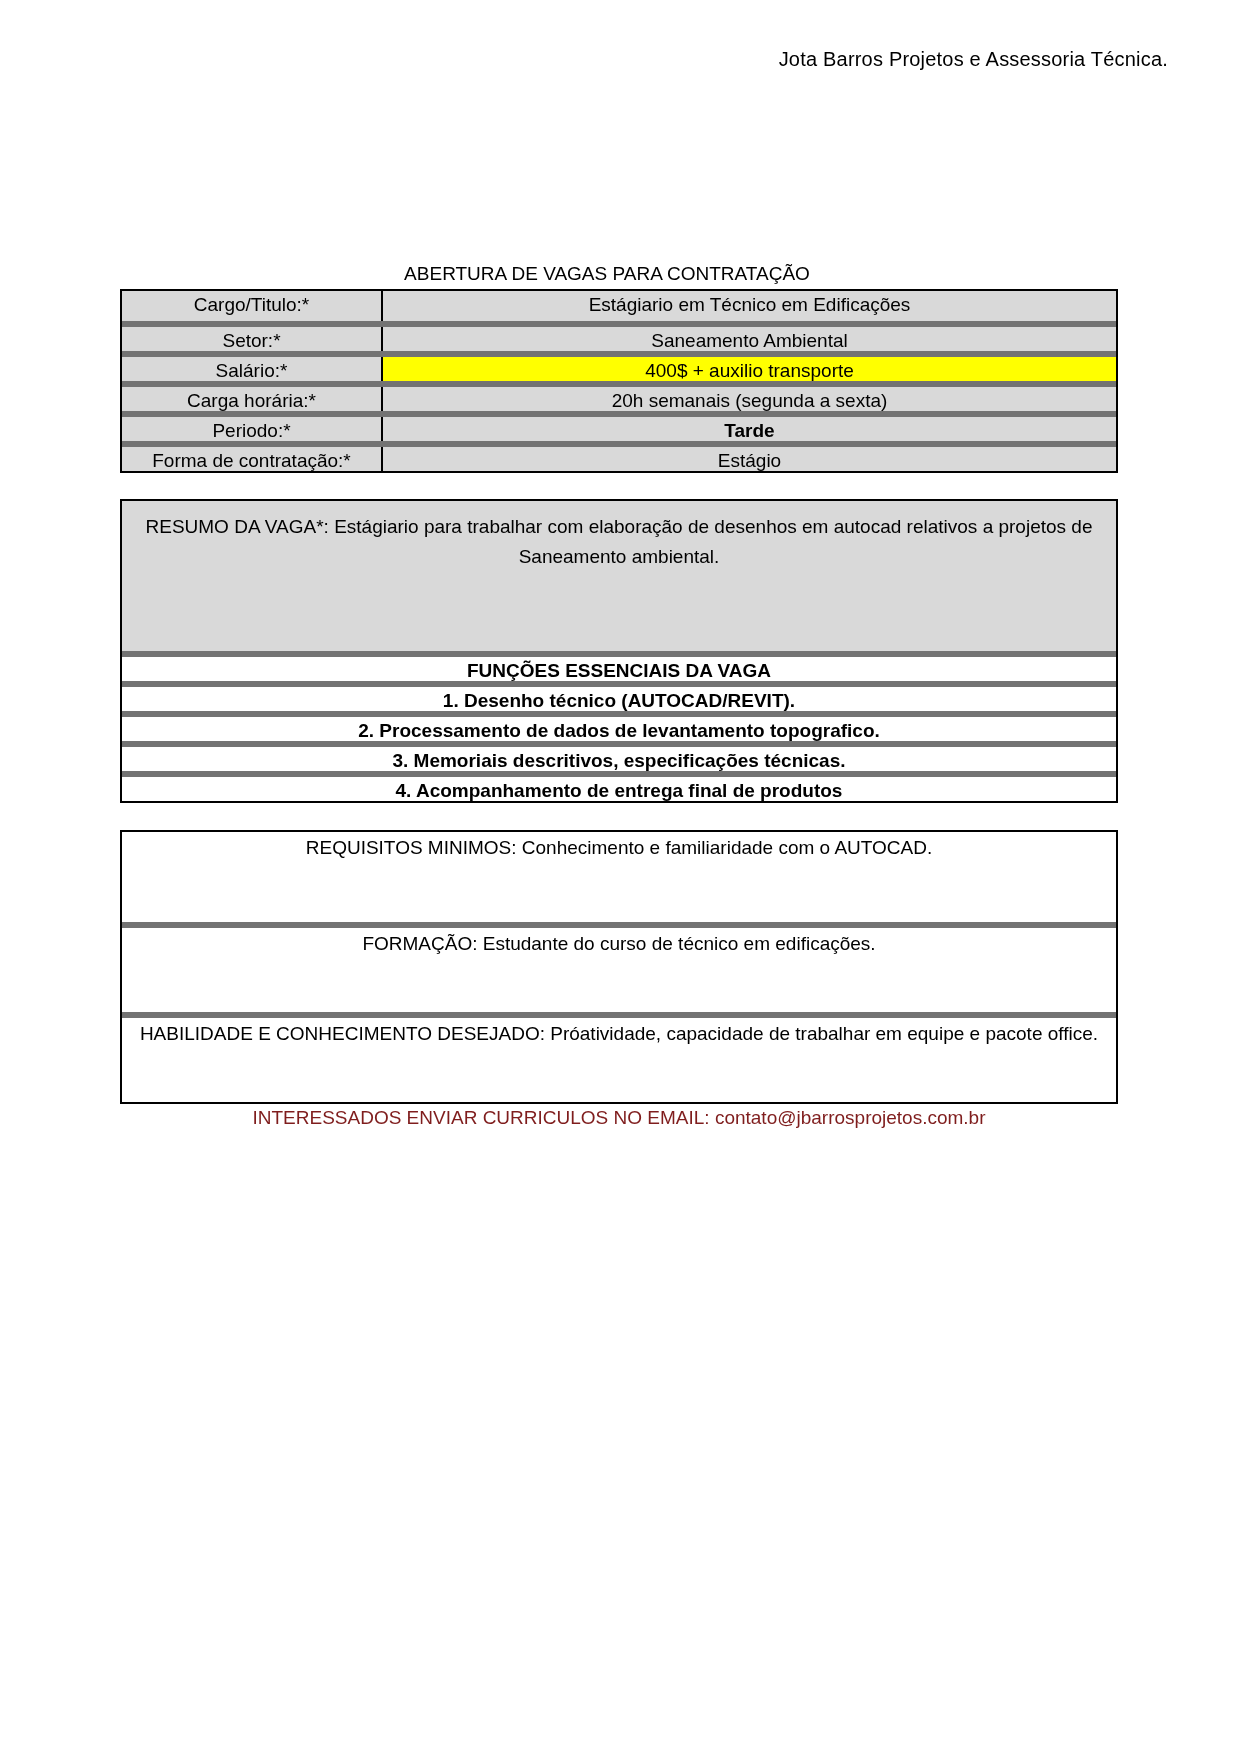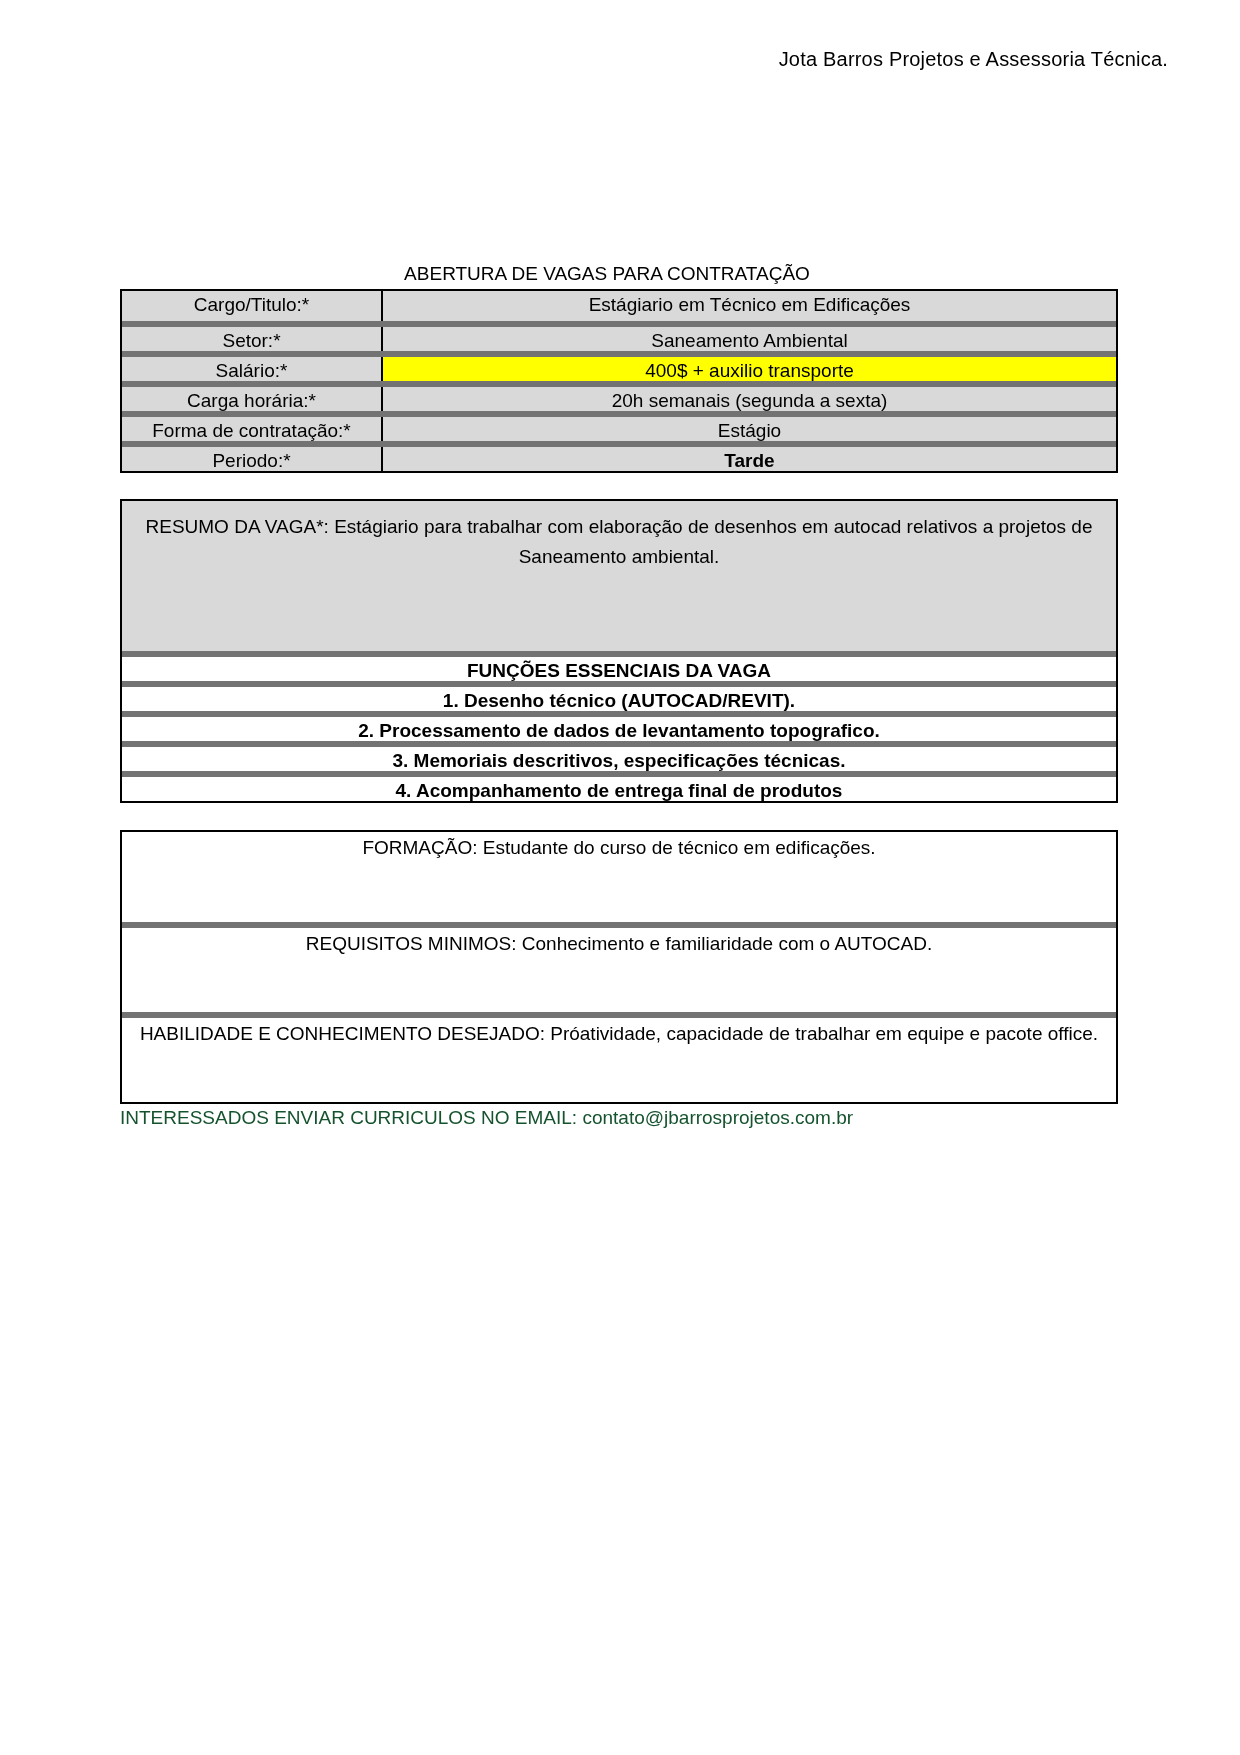--- a/index.html
+++ b/index.html
@@ -18,22 +18,22 @@
   .bold { font-weight:bold; }
   .t1 { top:289px; }
   .t1 .row { height:30px; }
   .t2 { top:499px; }
   .t2 .summary { height:150px; align-items:flex-start; }
   .t2 .summary .cell { white-space:normal; line-height:30px; padding-top:11px; }
   .t2 .r { height:30px;font-weight:bold; }
   .t3 { top:830px; }
   .t3 .row { height:90px; align-items:flex-start; }
   .t3 .cell { white-space:normal; line-height:30px; padding-top:1px; flex:1; }
-  .contact { position:absolute; left:120px; width:998px; top:1107px; text-align:left;
-             font-size:19px; color:#14532d; }
+  .contact { position:absolute; left:120px; width:998px; top:1107px; text-align:center;
+             font-size:19px; color:#7f1d1d; }
 </style>
 </head>
 <body>
 
 <div class="company">Jota Barros Projetos e Assessoria Técnica.</div>
 
 <div class="doc-title">ABERTURA DE VAGAS PARA CONTRATAÇÃO</div>
 
 <div class="tbl t1">
   <div class="row">
@@ -46,26 +46,26 @@
   </div>
   <div class="row">
     <div class="cell lbl gray">Salário:*</div>
     <div class="cell val yellow">400$ + auxilio transporte</div>
   </div>
   <div class="row">
     <div class="cell lbl gray">Carga horária:*</div>
     <div class="cell val gray">20h semanais (segunda a sexta)</div>
   </div>
   <div class="row">
+    <div class="cell lbl gray">Periodo:*</div>
+    <div class="cell val gray bold">Tarde</div>
+  </div>
+  <div class="row">
     <div class="cell lbl gray">Forma de contratação:*</div>
     <div class="cell val gray">Estágio</div>
-  </div>
-  <div class="row">
-    <div class="cell lbl gray">Periodo:*</div>
-    <div class="cell val gray bold">Tarde</div>
   </div>
 </div>
 
 <div class="tbl t2">
   <div class="row summary gray">
     <div class="cell val">RESUMO DA VAGA*: Estágiario para trabalhar com elaboração de desenhos em autocad relativos a projetos de Saneamento ambiental.</div>
   </div>
   <div class="row r">
     <div class="cell val">FUNÇÕES ESSENCIAIS DA VAGA</div>
   </div>
@@ -78,23 +78,23 @@
   <div class="row r">
     <div class="cell val">3. Memoriais descritivos, especificações técnicas.</div>
   </div>
   <div class="row r">
     <div class="cell val">4. Acompanhamento de entrega final de produtos</div>
   </div>
 </div>
 
 <div class="tbl t3">
   <div class="row">
-    <div class="cell">FORMAÇÃO: Estudante do curso de técnico em edificações.</div>
+    <div class="cell">REQUISITOS MINIMOS: Conhecimento e familiaridade com o AUTOCAD.</div>
   </div>
   <div class="row">
-    <div class="cell">REQUISITOS MINIMOS: Conhecimento e familiaridade com o AUTOCAD.</div>
+    <div class="cell">FORMAÇÃO: Estudante do curso de técnico em edificações.</div>
   </div>
   <div class="row">
     <div class="cell">HABILIDADE E CONHECIMENTO DESEJADO: Próatividade, capacidade de trabalhar em equipe e pacote office.</div>
   </div>
 </div>
 
 <div class="contact">INTERESSADOS ENVIAR CURRICULOS NO EMAIL: contato@jbarrosprojetos.com.br</div>
 
 </body></html>

